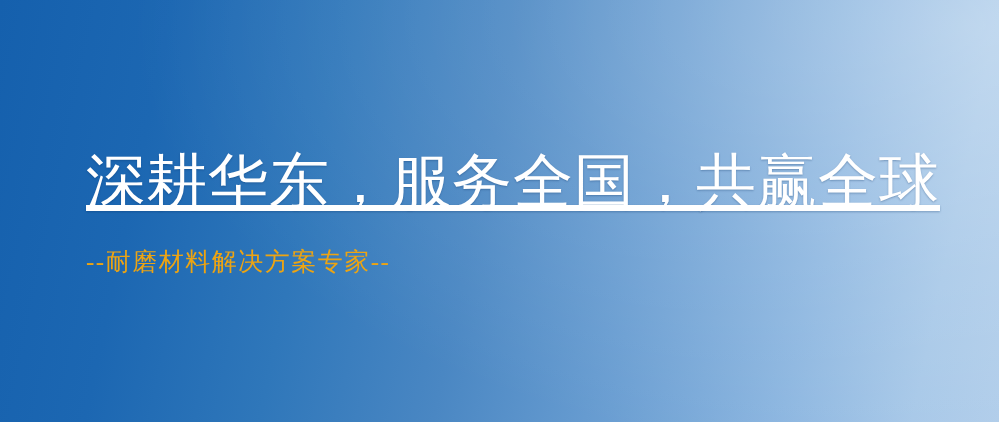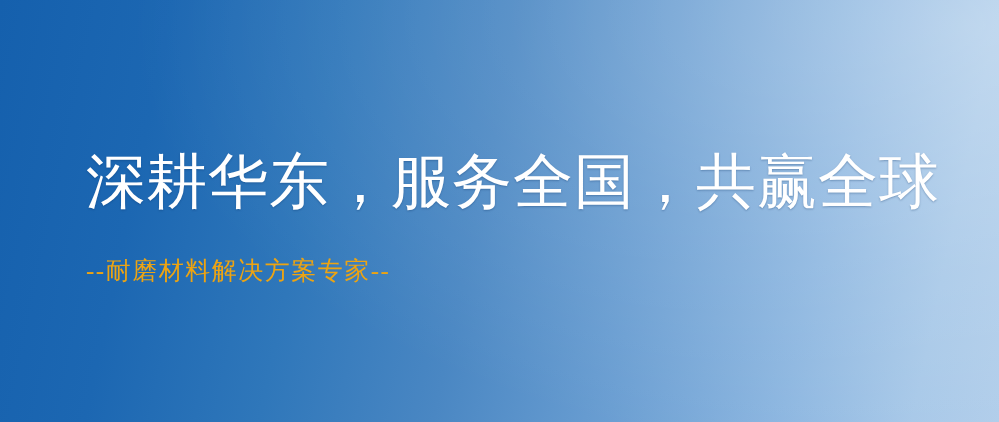--- a/index.html
+++ b/index.html
@@ -49,24 +49,25 @@
   }
 
   .headline {
     font-family: "Liberation Serif", "DejaVu Serif", serif;
     font-size: 60px;
     line-height: 1.08;
     color: #ffffff;
     letter-spacing: 1px;
     white-space: nowrap;
     text-shadow: 0 1px 2px rgba(0,40,90,0.30);
+    text-decoration: underline;
   }
 
   .subline {
-    margin-top: 42px;
+    margin-top: 33px;
     font-family: "Liberation Serif", "DejaVu Serif", serif;
     font-size: 25px;
     line-height: 1.1;
     color: #eda412;
     letter-spacing: 1.5px;
     white-space: nowrap;
   }
 
   
   #logo {

